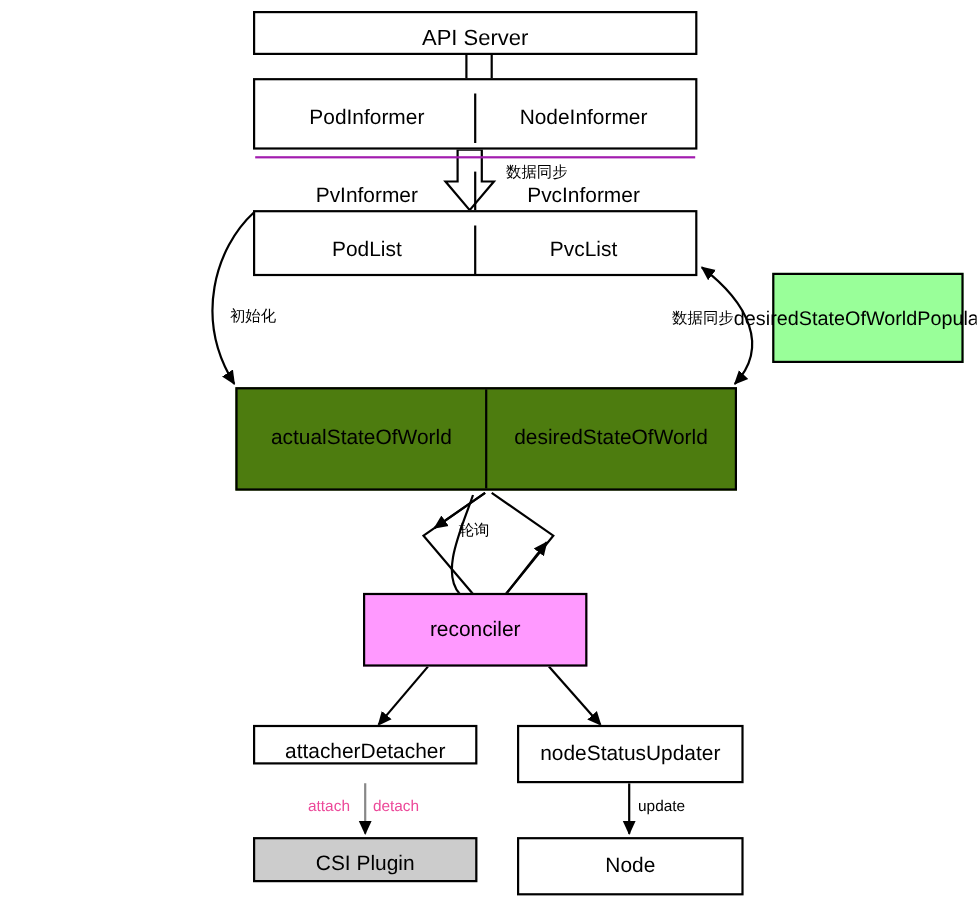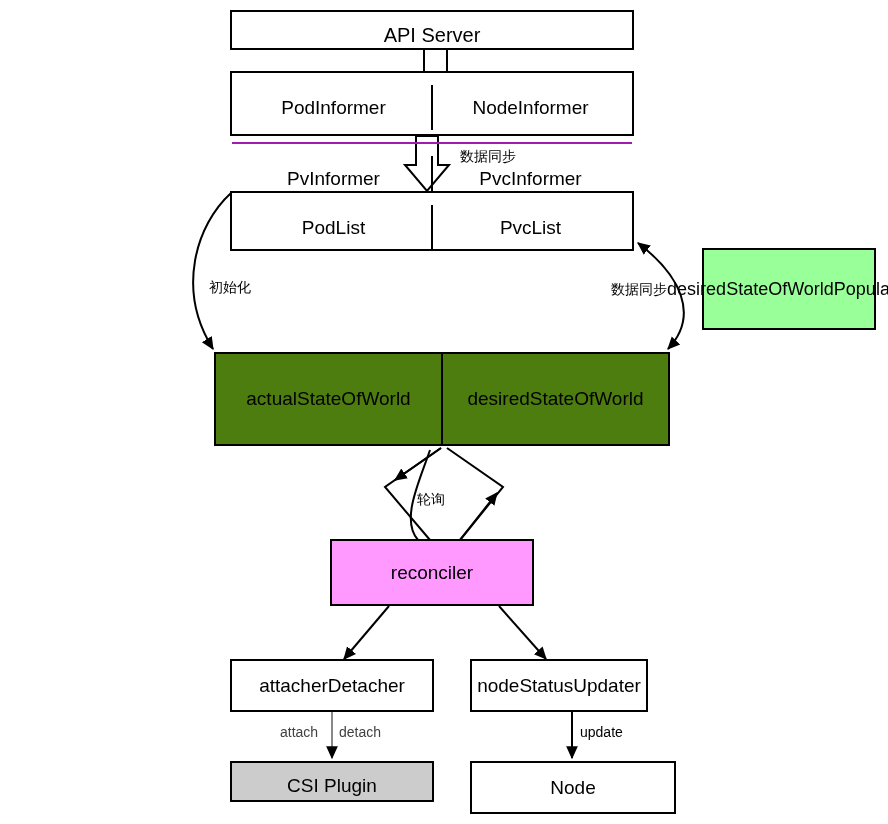--- a/index.html
+++ b/index.html
@@ -61,21 +61,21 @@
   .f13 { font-size: 13px; }
 
   .label {
     position: absolute;
     z-index: 3;
     background: transparent;
     white-space: nowrap;
     font-size: 14px;
     color: #000000;
   }
-  .label.red { color: #404040; }
+  .label.red { color: #ec4899; }
 
   .fill-cyan { background: #4d7c0f; }
   .fill-green { background: #99ff99; }
   .fill-pink { background: #ff99ff; }
   .fill-gray { background: #cccccc; }
   .fill-white { background: #ffffff; }
 </style>
 </head>
 <body>
 
@@ -163,43 +163,43 @@
 
   <div class="node fill-cyan hsplit" style="left:214px; top:352px; width:456px; height:94px; flex-direction:row;">
     <div class="cell f19">actualStateOfWorld</div>
     <div class="cell f19 col-split">desiredStateOfWorld</div>
   </div>
 
   <div class="node fill-pink" style="left:330px; top:539px; width:204px; height:67px;">
     <div class="cell f19">reconciler</div>
   </div>
 
-  <div class="node fill-white" style="left:230px; top:659px; width:204px; height:53px;">
+  <div class="node fill-white" style="left:230px; top:659px; width:204px; height:36px;">
     <div class="cell f19">attacherDetacher</div>
   </div>
 
-  <div class="node fill-white" style="left:470px; top:659px; width:178px; height:53px;">
+  <div class="node fill-white" style="left:470px; top:659px; width:206px; height:53px;">
     <div class="cell f19">nodeStatusUpdater</div>
   </div>
 
   <div class="node fill-gray" style="left:230px; top:761px; width:204px; height:41px;">
     <div class="cell f19">CSI Plugin</div>
   </div>
 
   <div class="node fill-white" style="left:470px; top:761px; width:206px; height:53px;">
     <div class="cell f19">Node</div>
   </div>
 
   <div class="label f15" style="left:460px; top:148px;">数据同步</div>
 
   <div class="label f15" style="left:176px; top:279px;margin-left:33px;">初始化</div>
 
   <div class="label f15" style="left:611px; top:281px;">数据同步</div>
 
-  <div class="label f15" style="left:417px; top:491px;">轮询</div>
+  <div class="label f15" style="left:417px; top:473px;">轮询</div>
 
   <div class="label f15 red" style="left:280px; top:724px;">attach</div>
 
   <div class="label f15 red" style="left:339px; top:724px;">detach</div>
 
   <div class="label f15" style="left:580px; top:724px;">update</div>
 
 </div>
 
 </body></html>

